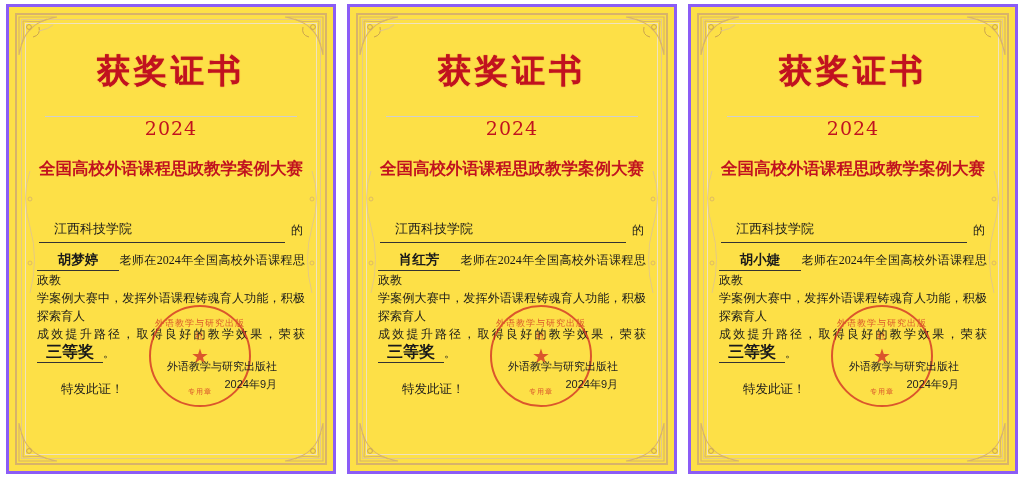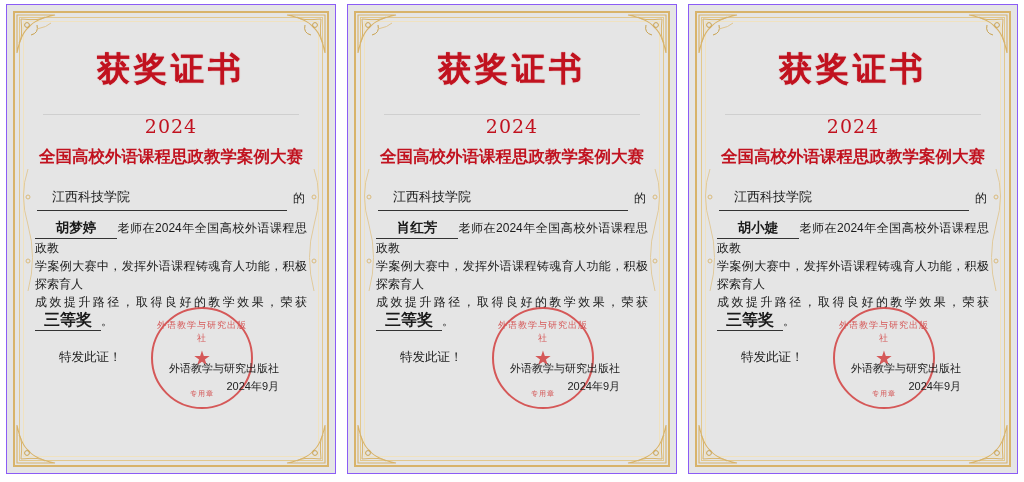--- a/index.html
+++ b/index.html
@@ -20,23 +20,23 @@
     justify-content: space-between;
     align-items: flex-start;
     box-sizing: border-box;
     padding: 4px 6px;
     gap: 6px;
   }
   .cert {
     position: relative;
     width: 330px;
     height: 470px;
-    background: #e5e5e5;
+    background: #fde047;
     box-sizing: border-box;
-    border: 1px solid #8b5cf6;
+    border: 3px solid #8b5cf6;
     overflow: hidden;
   }
   
   .border-outer {
     position: absolute;
     left: 6px; top: 6px; right: 6px; bottom: 6px;
     border: 2px solid #d8b36a;
     box-sizing: border-box;
     pointer-events: none;
   }
@@ -105,29 +105,30 @@
     font-family: "DejaVu Serif", "Liberation Serif", serif;
     font-size: 19px;
     letter-spacing: 1px;
   }
   .subtitle {
     text-align: center;
     color: #c1121f;
     font-family: Liberation Mono, monospace;
     font-weight: bold;
     font-size: 16.5px;
-    margin-top: 9px;
+    margin-top: 19px;
     letter-spacing: 0px;
     white-space: nowrap;
   }
   .body {
-    margin-top: 16px;
+    margin-top: 36px;
     color: #1a1a1a;
     font-size: 12px;
     line-height: 25px;
+    font-family: Liberation Serif, serif;
   }
   .line1 {
     display: flex;
     align-items: flex-end;
     font-size: 12.5px;
     padding: 0 4px;
   }
   .blank-school {
     flex: 0 0 auto;
     min-width: 96px;

